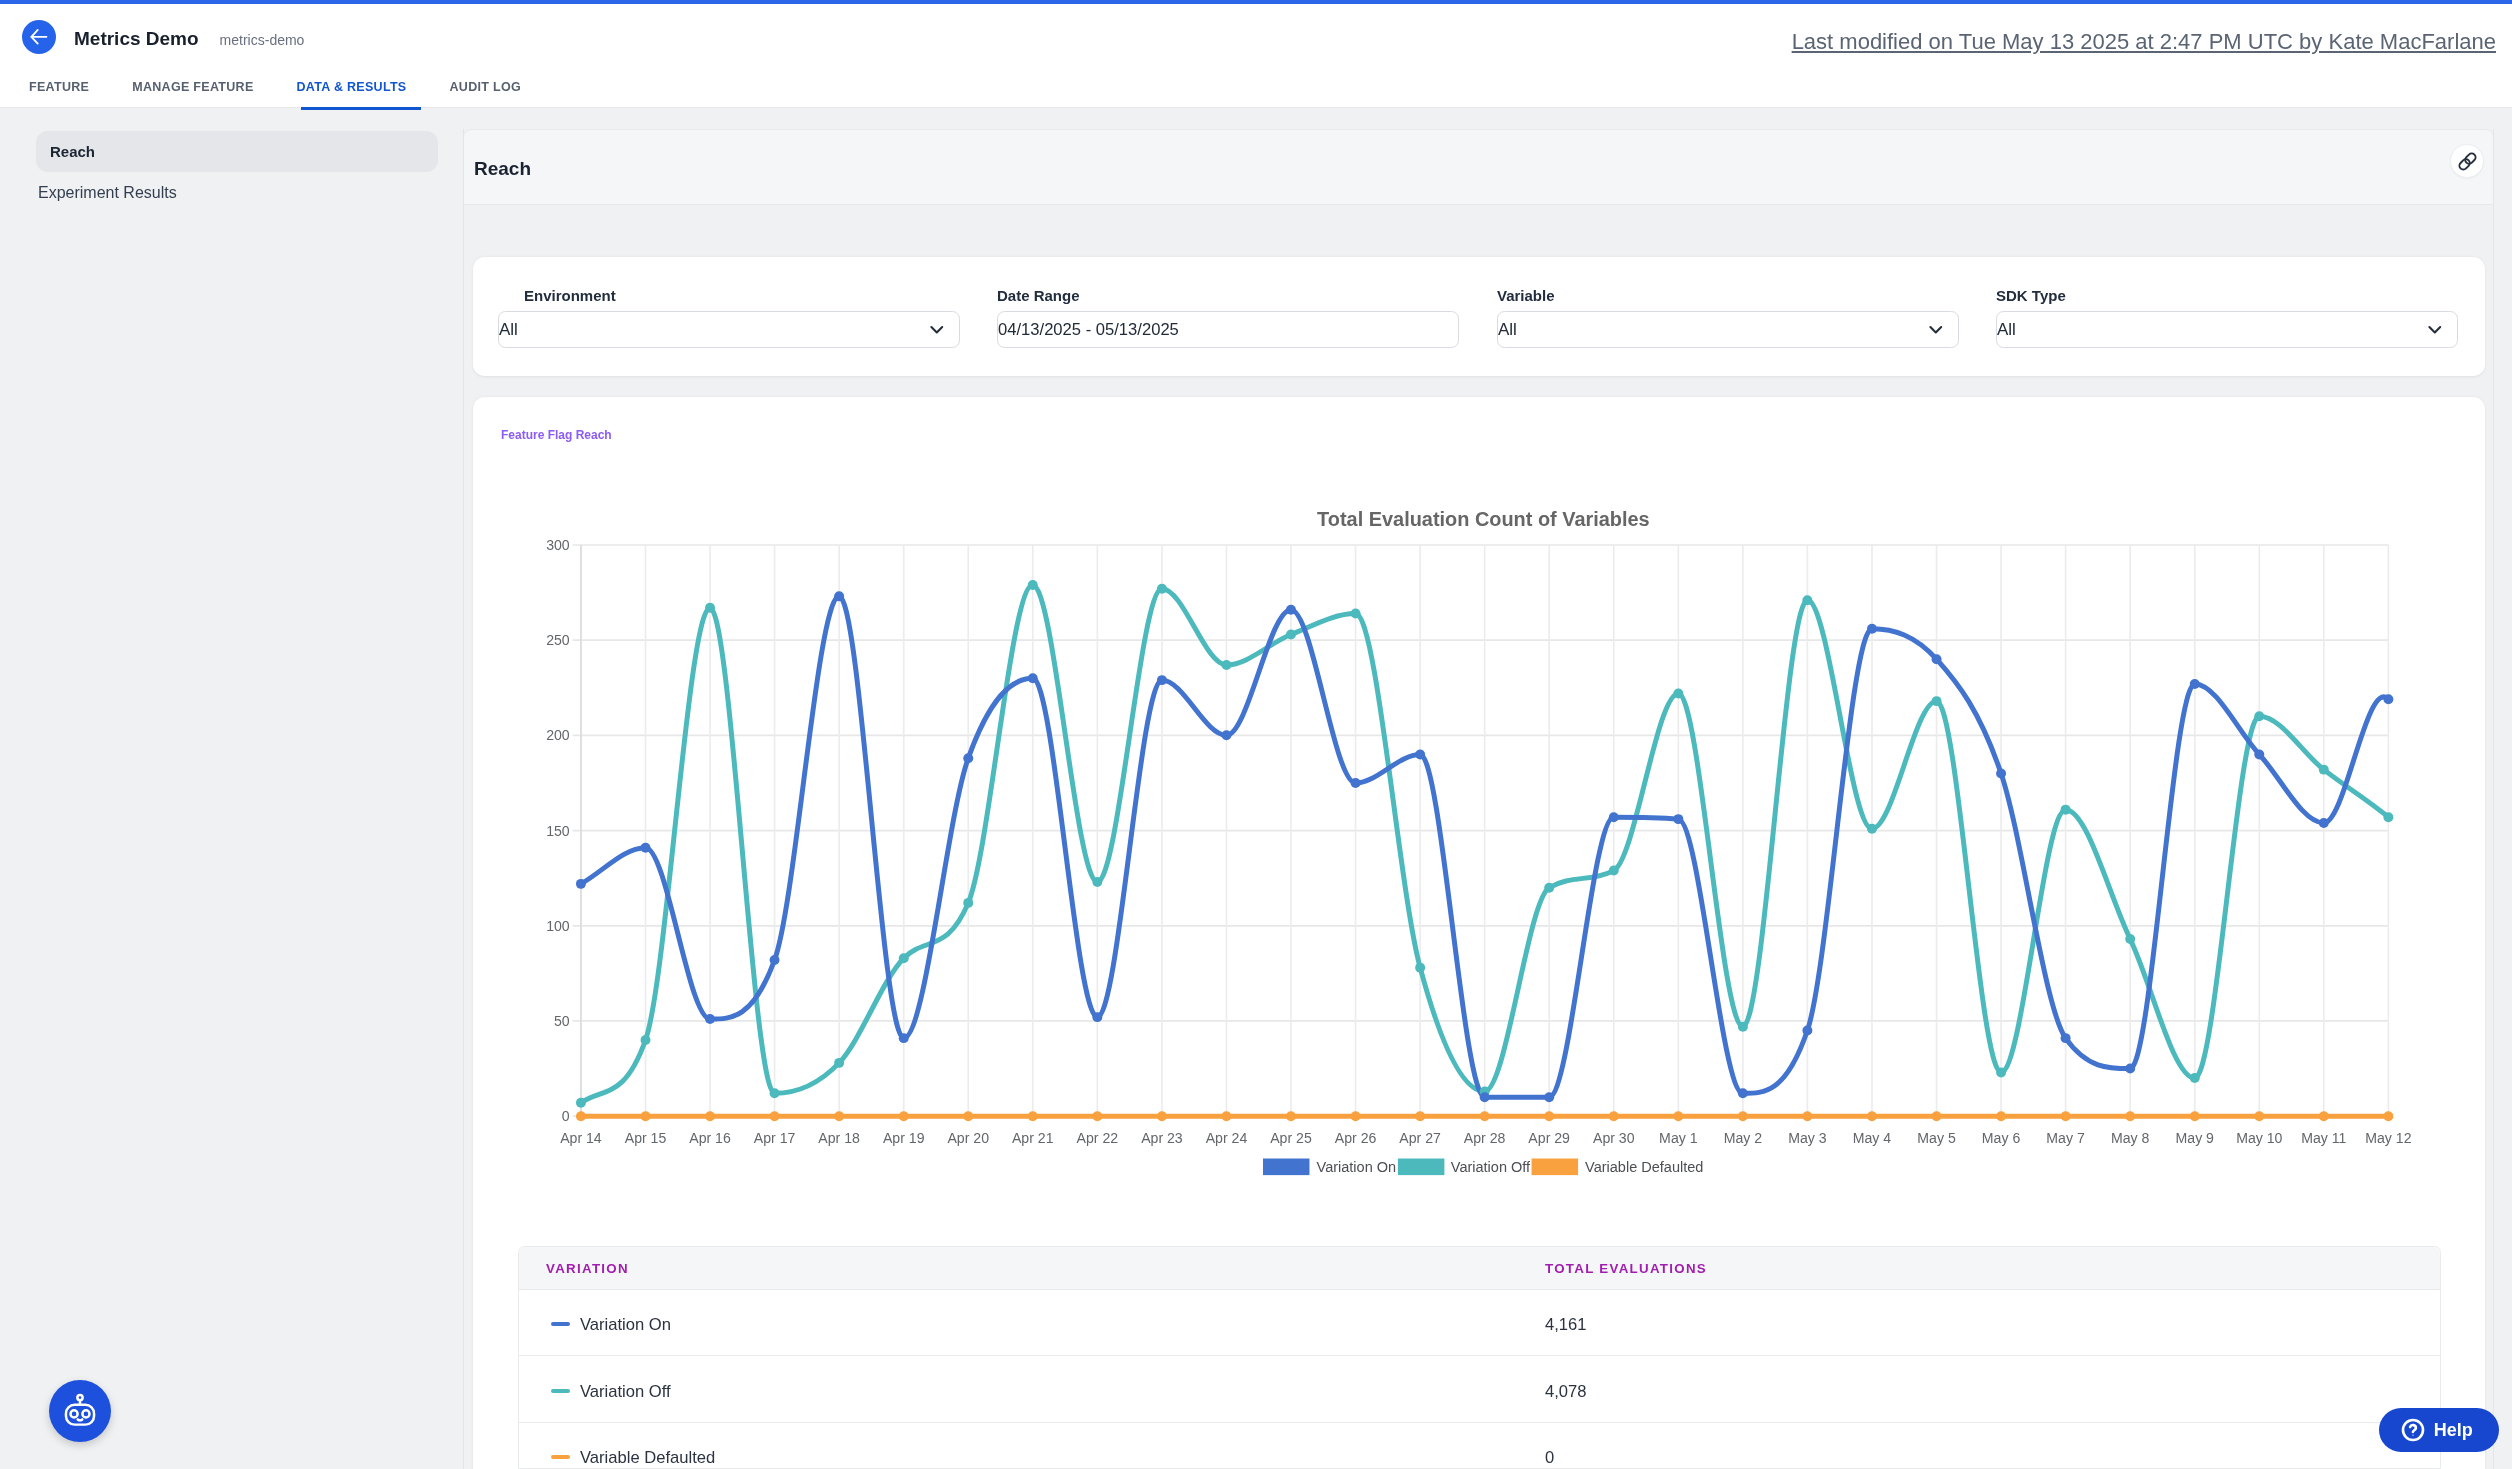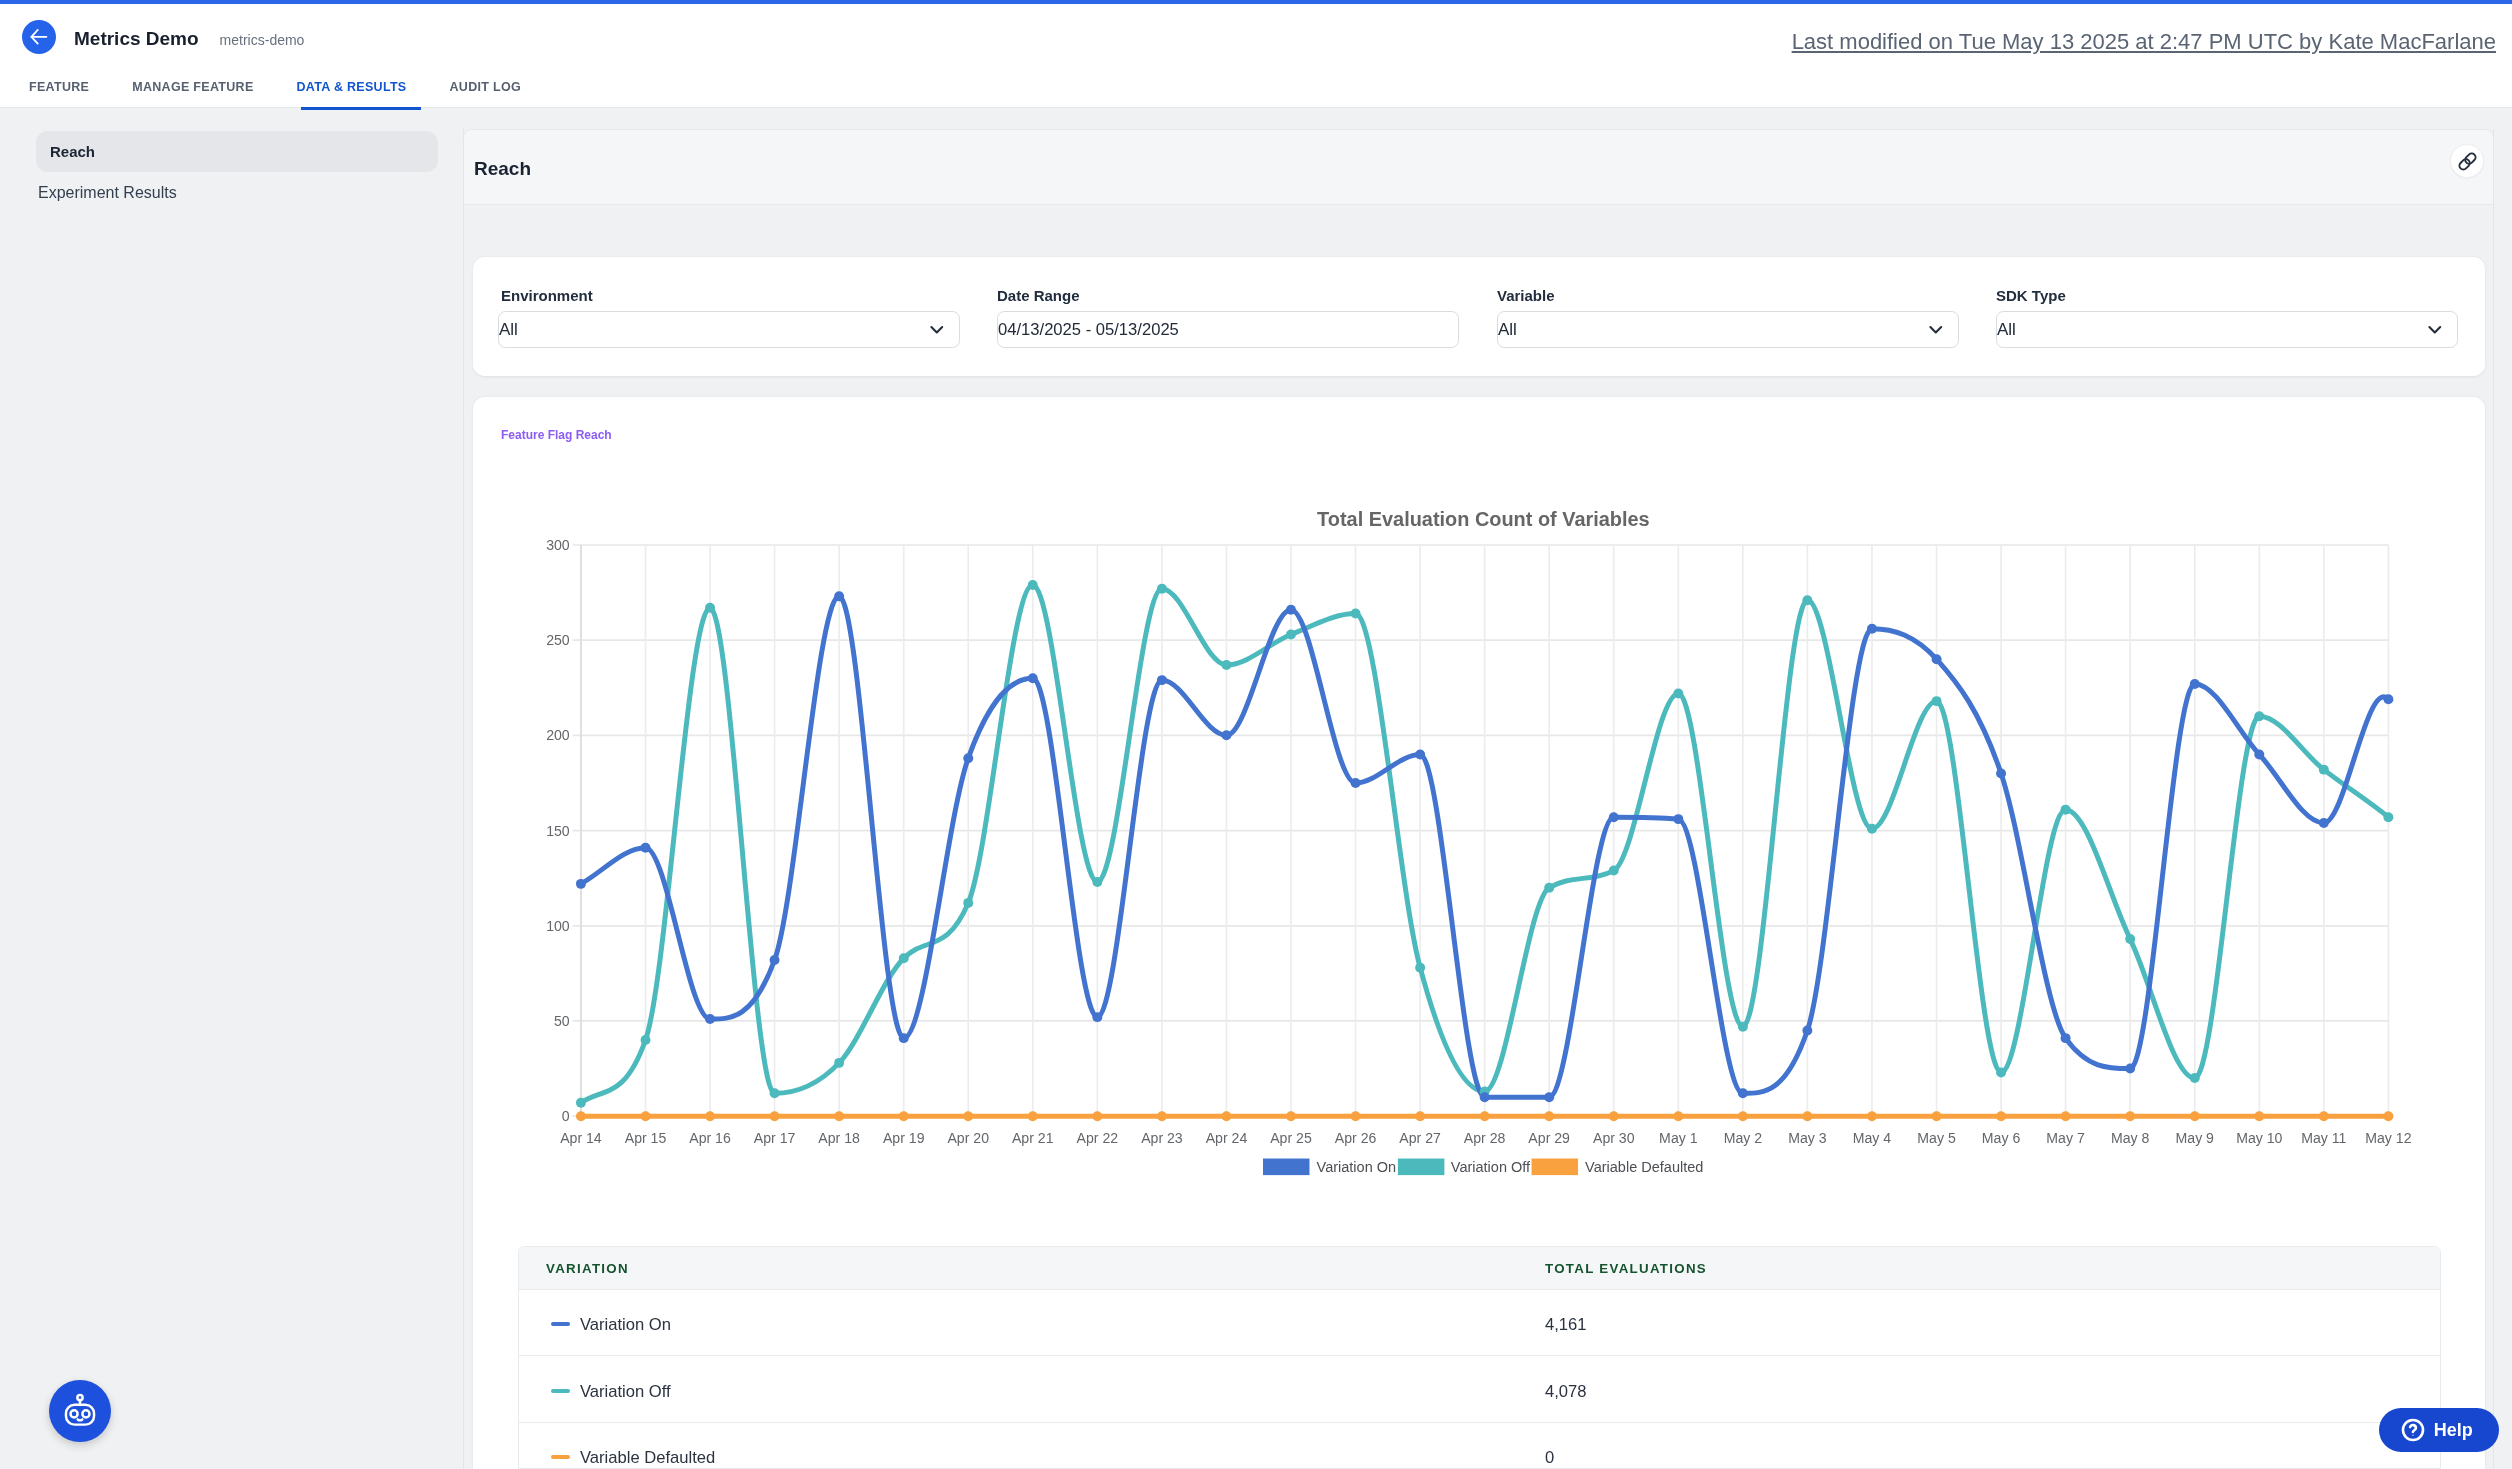--- a/index.html
+++ b/index.html
@@ -26,21 +26,21 @@
 .fbox { top:311px; height:37px; background:#fff; border:1.2px solid #d8dbdf; border-radius:7.5px; display:flex; align-items:center; padding-left:0; font-size:17px; color:#222b39; position:absolute; }
 .fbox .chev { position:absolute; right:11.6px; top:6.6px; }
 .chartcard { left:473px; top:397px; width:2012px; height:1162px; border-radius:11.6px 11.6px 0 0; }
 .cctitle { left:501px; top:428px; font-size:12px; font-weight:bold; color:#8b5cf6; }
 .chart { position:absolute; left:473px; top:397px; }
 .ytick,.xtick { font-size:17px; fill:#63666a; }
 .leg { font-size:17.5px; fill:#4c4f54; }
 .ctitle { font-size:24px; font-weight:bold; fill:#666666; }
 .tbl { left:518px; top:1246px; width:1923px; height:223px; border:0.8px solid #e9eaee; border-radius:6.6px 6.6px 0 0; background:#fff; }
 .thead { position:absolute; left:0; top:0; width:100%; height:43px; background:#f5f6f8; border-bottom:0.8px solid #e9eaee; border-radius:6.6px 6.6px 0 0; }
-.th { position:absolute; top:14px; font-size:13.3px; font-weight:bold; letter-spacing:1.3px; color:#14532d; }
+.th { position:absolute; top:14px; font-size:13.3px; font-weight:bold; letter-spacing:1.3px; color:#a21caf; }
 .trow { position:absolute; left:0; width:100%; height:66px; border-bottom:0.8px solid #e9eaee; }
 .dash { position:absolute; left:32px; top:32px; width:19px; height:4.2px; border-radius:2.5px; }
 .tname { position:absolute; left:61px; top:25px; font-size:16.6px; color:#2b3340; }
 .tval { position:absolute; left:1026px; top:25px; font-size:16.6px; color:#2b3340; }
 .robot { left:49px; top:1380px; width:62px; height:62px; border-radius:50%; background:#1d50dd; display:flex; align-items:center; justify-content:center; box-shadow:0 3.3px 8.3px rgba(0,0,0,.18); }
 .help { left:2379px; top:1408px; width:120px; height:44px; border-radius:26.6px; background:#1747cf; color:#fff; display:flex; align-items:center; }
 .help .q { margin-left:22.4px; }
 .help .t { margin-left:8.3px; font-size:18px; font-weight:bold; }
 </style></head>
 <body>
@@ -72,21 +72,21 @@
         <rect x="0.8" y="7.6" width="13" height="8.8" rx="4.4"></rect>
         <rect x="10.2" y="7.6" width="13" height="8.8" rx="4.4"></rect>
       </g>
     </svg>
   </div>
 <div class="abs vline" style="left:463px;top:129px;height:1341px;"></div>
 <div class="abs vline" style="left:2493px;top:129px;height:1341px;"></div>
 <div class="abs pill">Reach</div>
 <div class="abs sideitem">Experiment Results</div>
 <div class="abs card filters"></div>
-<div class="abs flabel" style="left:501px;">Environment</div>
+<div class="abs flabel" style="left:524px;">Environment</div>
 <div class="abs flabel" style="left:997px;">Date Range</div>
 <div class="abs flabel" style="left:1497px;">Variable</div>
 <div class="abs flabel" style="left:1996px;">SDK Type</div>
 <div class="fbox" style="left:498px;width:462px;">All<svg class="chev" width="21.6" height="21.6" viewBox="0 0 24 24" fill="none" stroke="#232d3b" stroke-width="2.3" stroke-linecap="round" stroke-linejoin="round">
       <polyline points="6 9 12 15 18 9"></polyline>
     </svg></div>
 <div class="fbox" style="left:997px;width:462px;font-size:16.6px;">04/13/2025 - 05/13/2025</div>
 <div class="fbox" style="left:1497px;width:462px;">All<svg class="chev" width="21.6" height="21.6" viewBox="0 0 24 24" fill="none" stroke="#232d3b" stroke-width="2.3" stroke-linecap="round" stroke-linejoin="round">
       <polyline points="6 9 12 15 18 9"></polyline>
     </svg></div>

